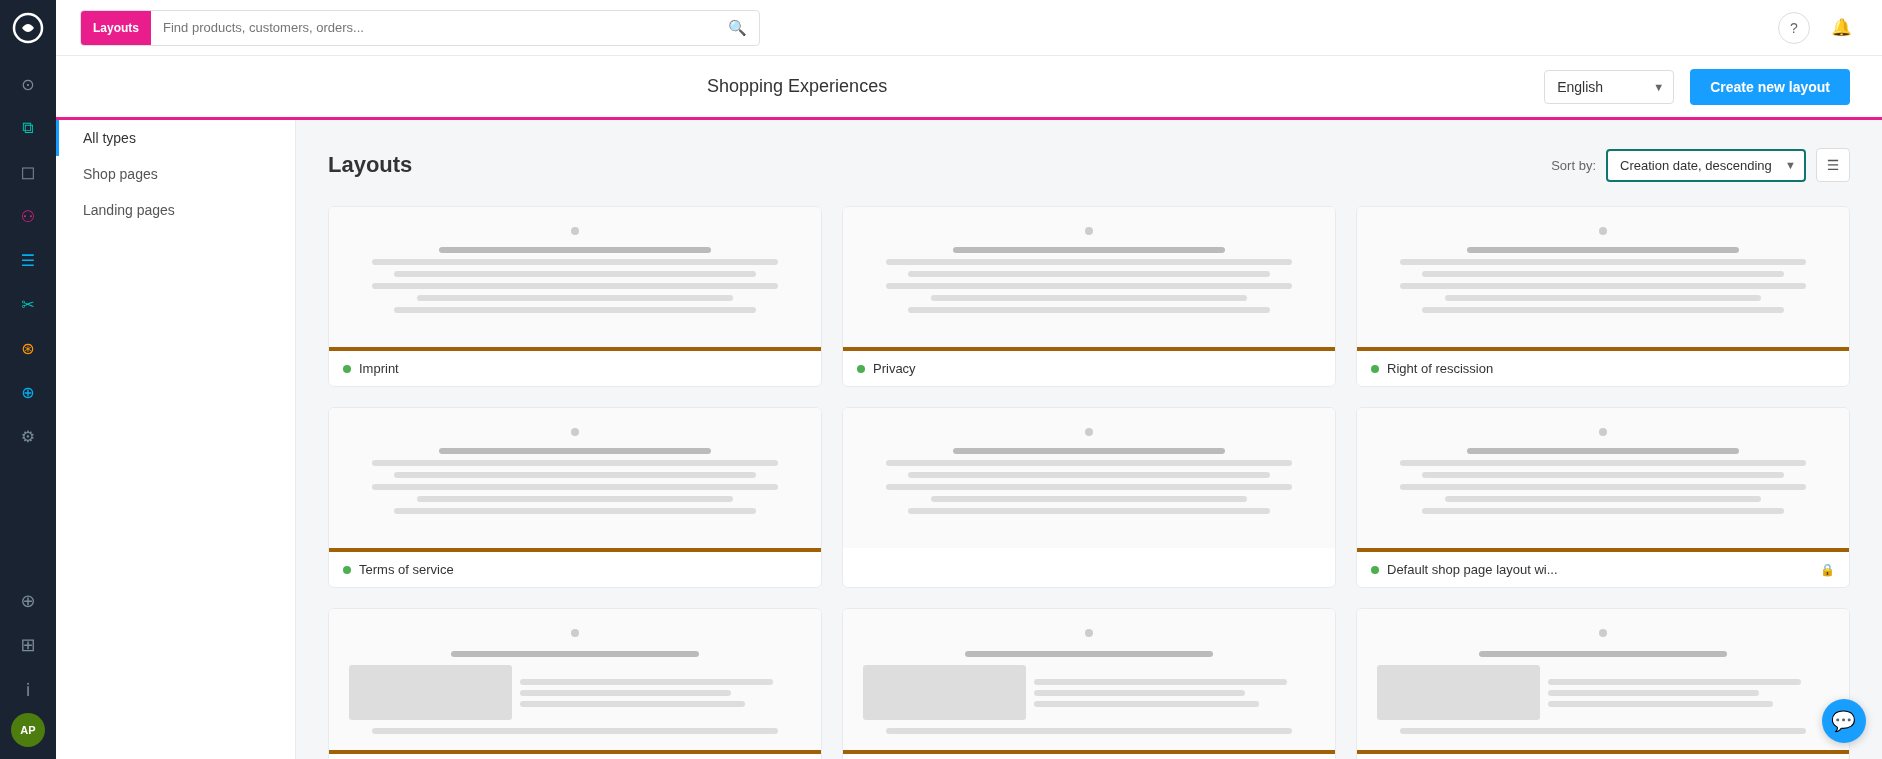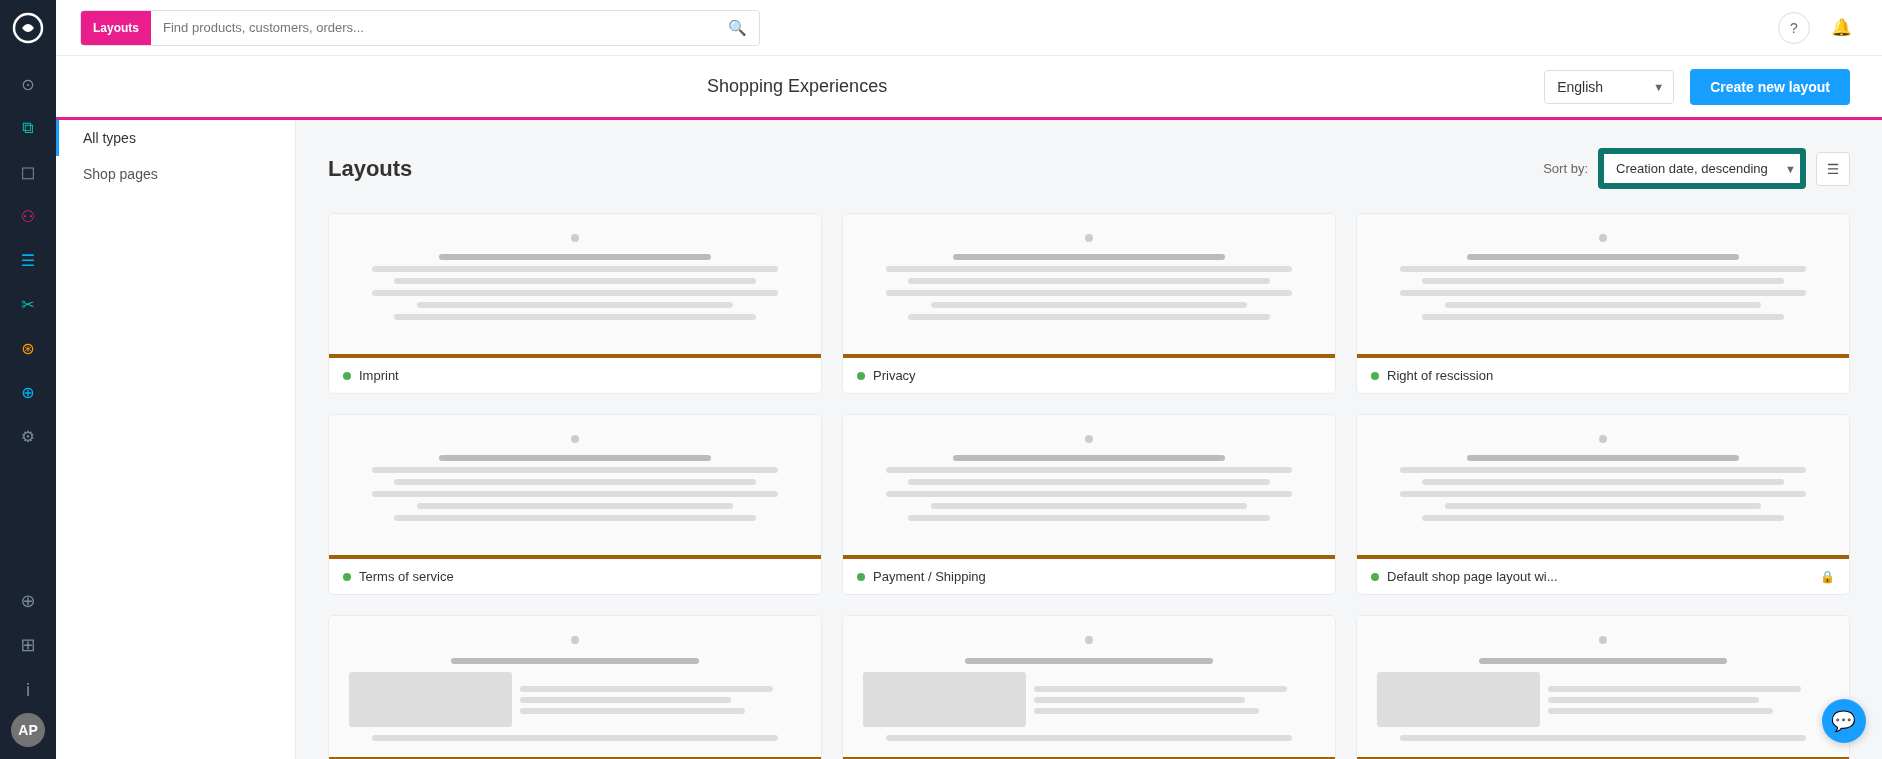--- a/index.html
+++ b/index.html
@@ -48,27 +48,27 @@
     .sidebar-bottom {
       display: flex;
       flex-direction: column;
       align-items: center;
       gap: 4px;
       padding: 8px 0 12px;
     }
     .sidebar-avatar {
       width: 34px;
       height: 34px;
-      background: #737373;
+      background: #4d7c0f;
       border-radius: 50%;
       display: flex;
       align-items: center;
       justify-content: center;
       color: #fff;
-      font-size: 14px;
+      font-size: 11px;
       font-weight: 600;
       cursor: pointer;
     }
 
     
     .main {
       flex: 1;
       display: flex;
       flex-direction: column;
       overflow: hidden;
@@ -249,21 +249,21 @@
     .sort-label {
       font-size: 13px;
       color: #666;
       white-space: nowrap;
     }
     .sort-select-wrapper {
       position: relative;
     }
     .sort-select {
       appearance: none;
-      border: 6px solid #0f766e;
+      border: 2px solid #0f766e;
       border-radius: 4px;
       padding: 7px 32px 7px 12px;
       font-size: 13px;
       color: #333;
       background: #fff;
       cursor: pointer;
       min-width: 200px;
     }
     .sort-select-arrow {
       position: absolute;
@@ -424,20 +424,21 @@
       <span class="lang-select-arrow">▼</span>
     </div>
     <button class="create-btn">Create new layout</button>
   </div>
 
   <div class="content">
 
     <div class="left-nav">
       <div class="left-nav-item active">All types</div>
       <div class="left-nav-item">Shop pages</div>
+      <div class="left-nav-item">Landing pages</div>
     </div>
 
     <div class="main-panel">
       <div class="panel-header">
         <div class="panel-title">Layouts</div>
         <div class="sort-wrapper">
           <span class="sort-label">Sort by:</span>
           <div class="sort-select-wrapper">
             <select class="sort-select">
               <option>Creation date, descending</option>
@@ -520,24 +521,20 @@
         <div class="layout-card">
           <div class="layout-card-preview">
             <div class="preview-dot"></div>
             <div class="preview-line title"></div>
             <div class="preview-line lg"></div>
             <div class="preview-line md"></div>
             <div class="preview-line lg"></div>
             <div class="preview-line sm"></div>
             <div class="preview-line md"></div>
           </div>
-          <div class="layout-card-footer">
-            <div class="status-dot"></div>
-            <span class="layout-card-name">Payment / Shipping</span>
-          </div>
         </div>
 
         <div class="layout-card">
           <div class="layout-card-preview">
             <div class="preview-dot"></div>
             <div class="preview-line title"></div>
             <div class="preview-line lg"></div>
             <div class="preview-line md"></div>
             <div class="preview-line lg"></div>
             <div class="preview-line sm"></div>

